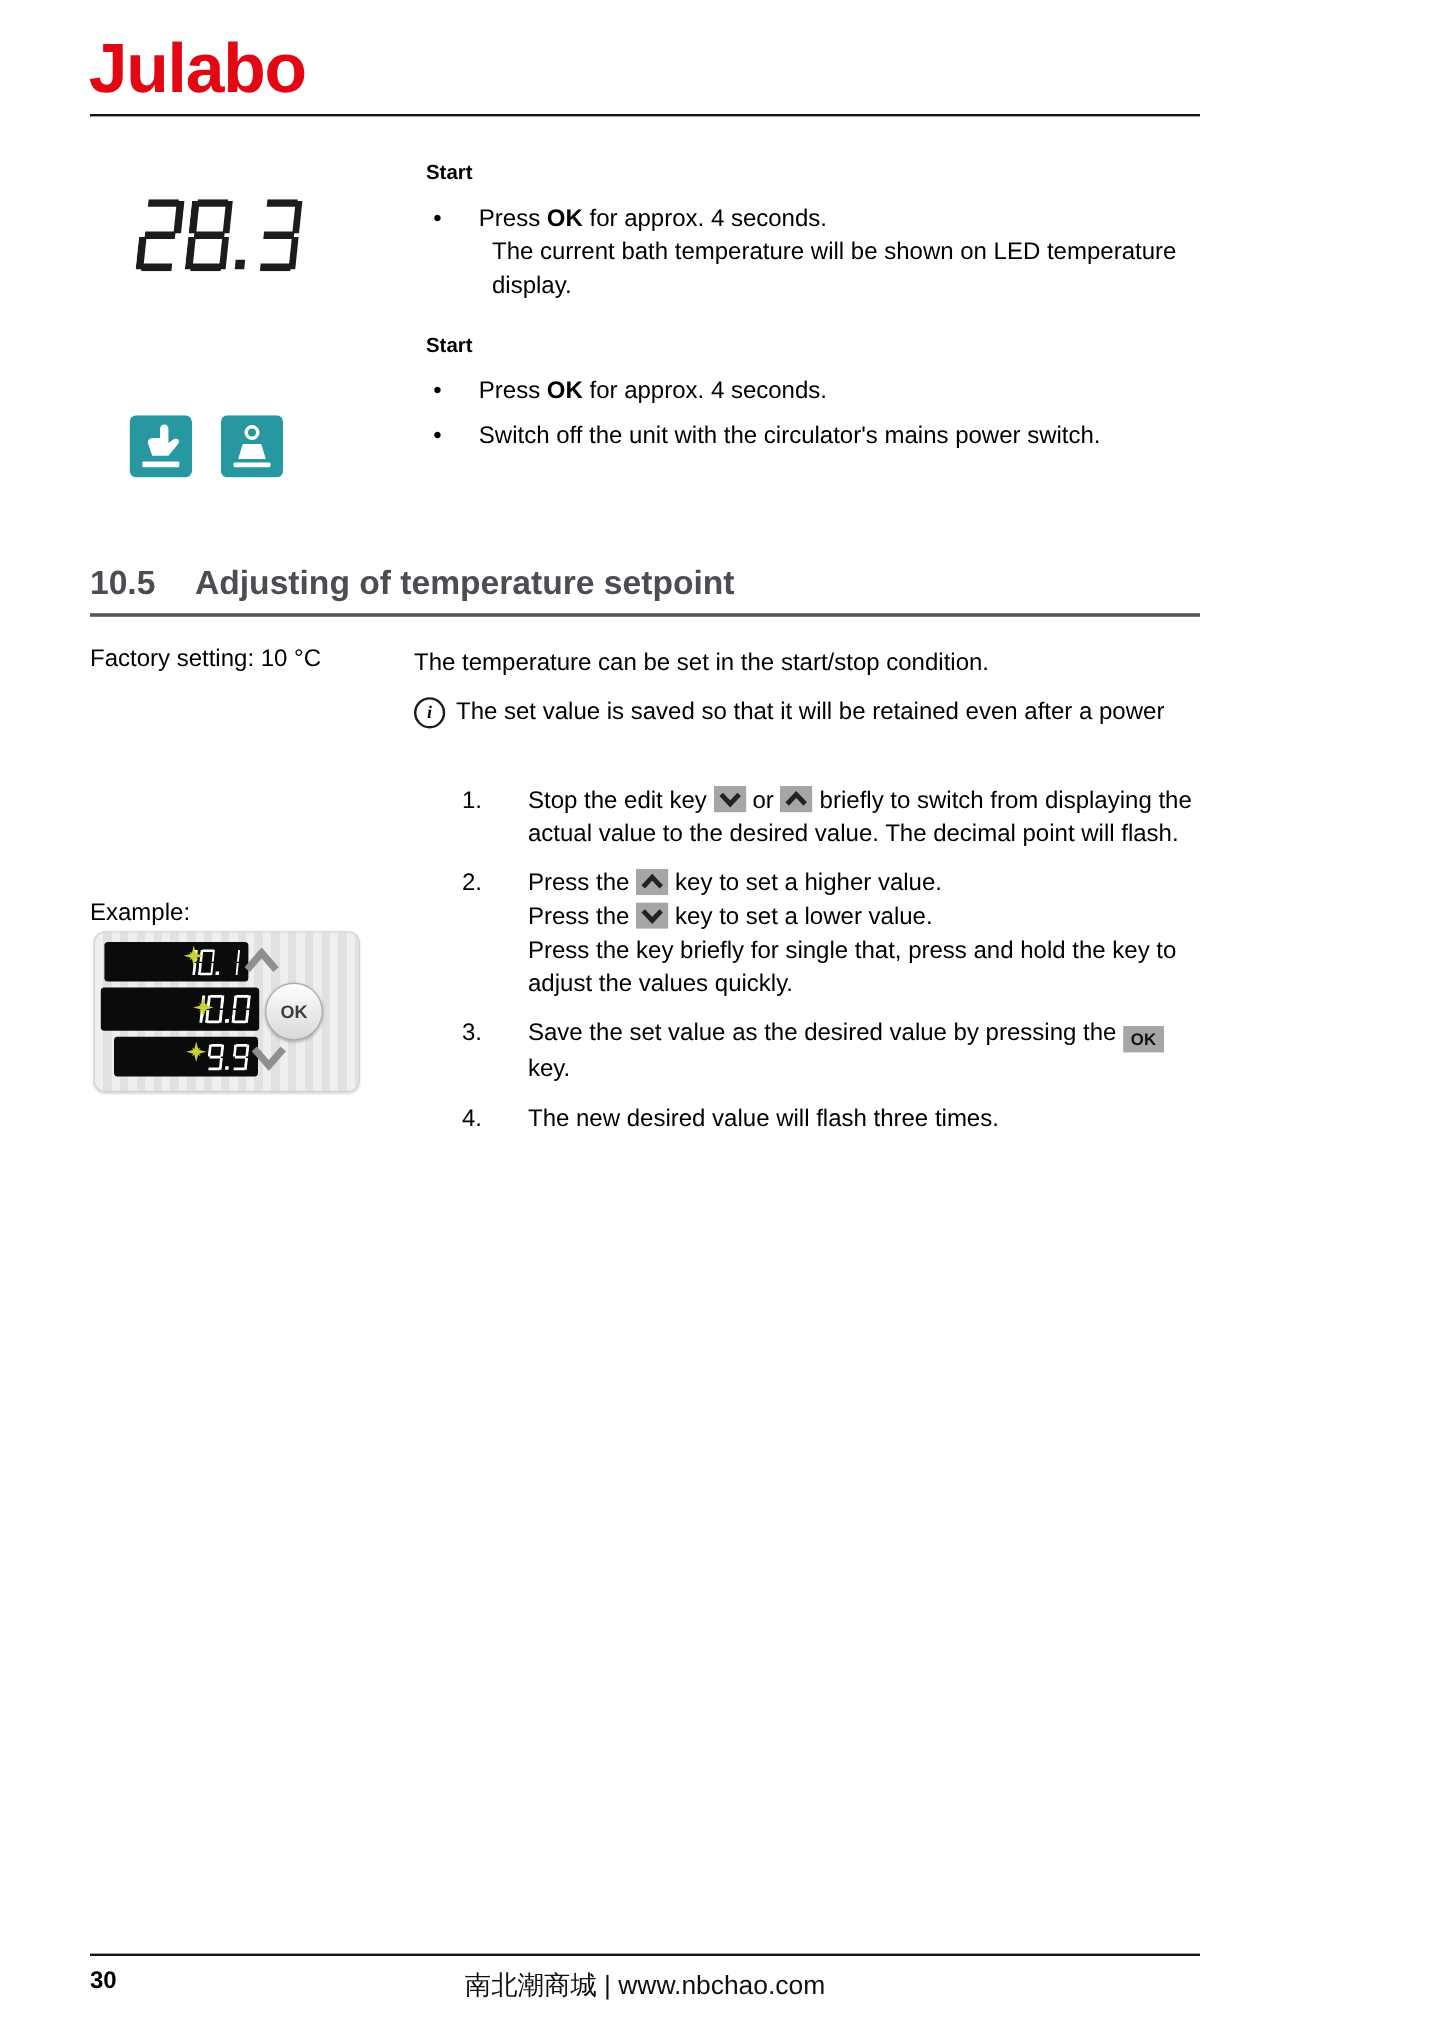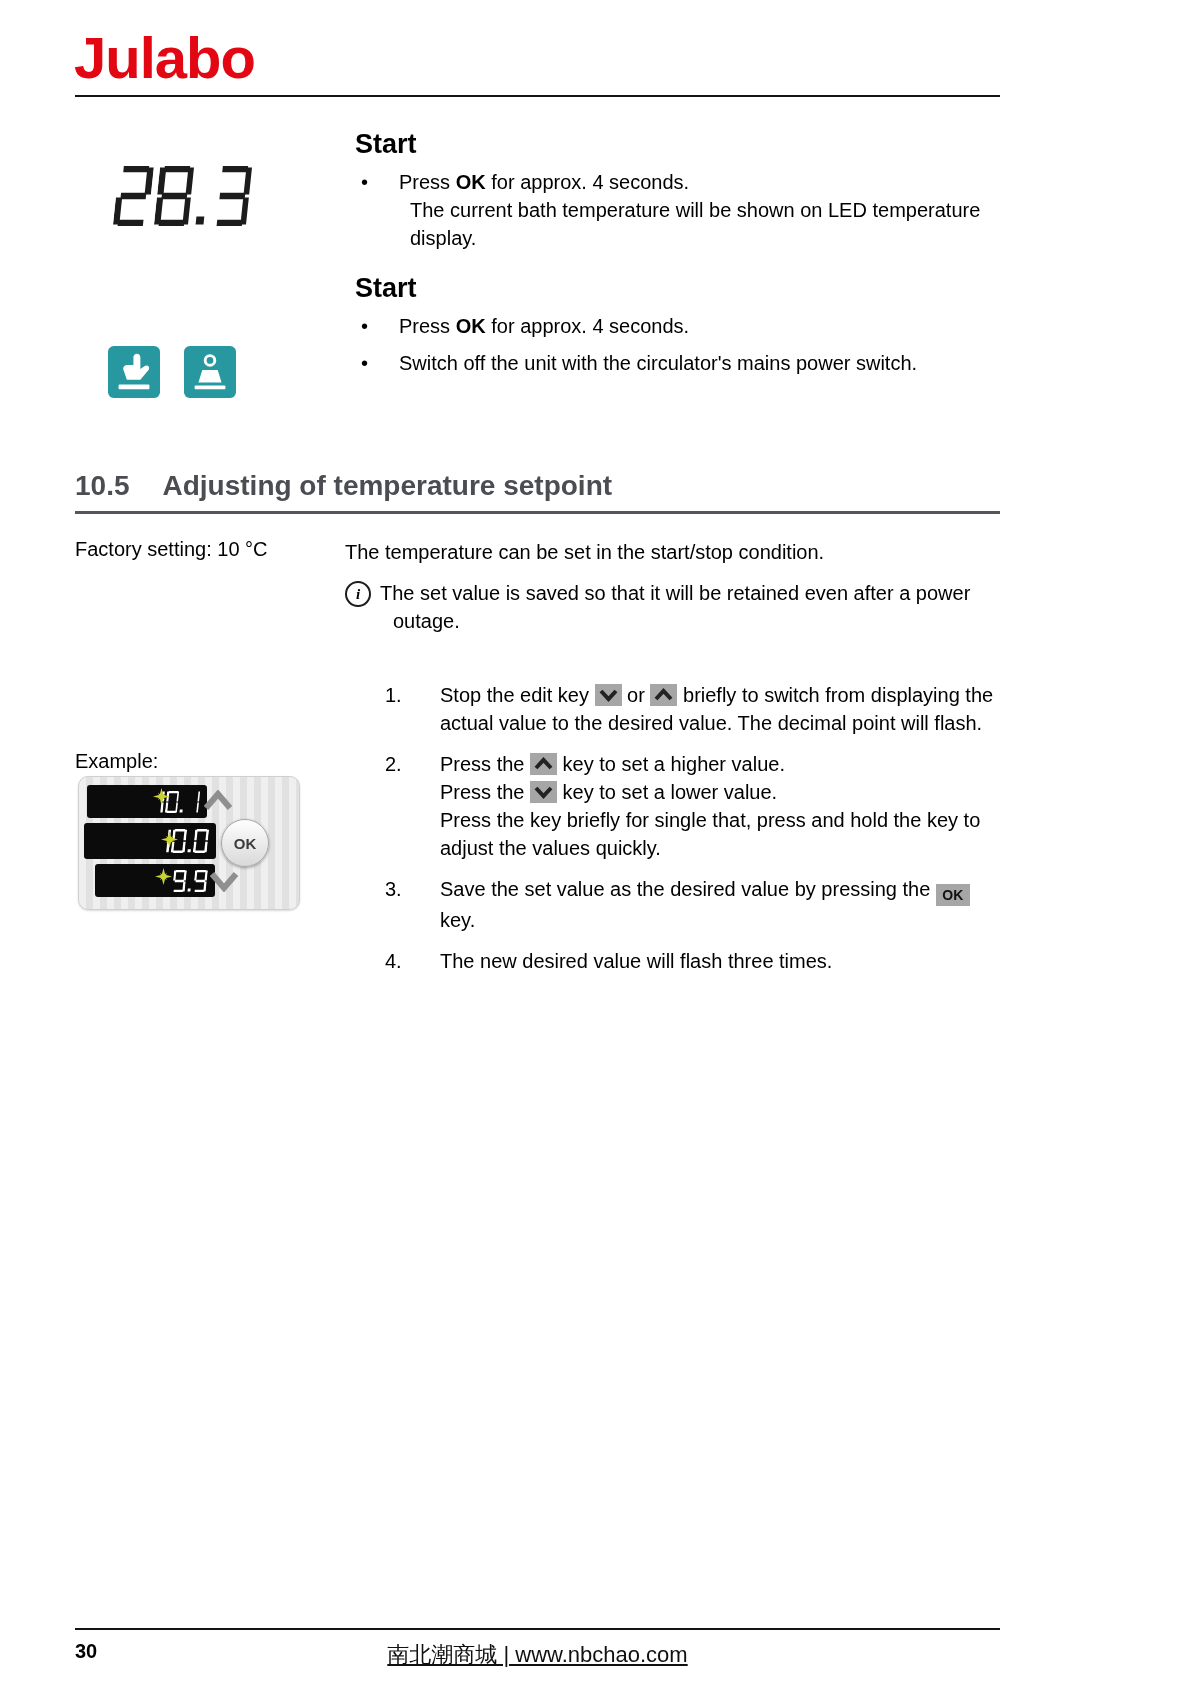--- a/index.html
+++ b/index.html
@@ -20,21 +20,21 @@
 
   
   .led-main {
     position:absolute; left:116px; top:166px; height:60px;
     display:flex; gap:6px; transform:skewX(-6deg);
   }
   .led-main svg { height:100%; }
 
   
   .startstop-block { position:absolute; left:355px; top:130px; width:645px; font-size:20px; line-height:28px; }
-  .mini-head { margin:0 0 10px 0; font-size:27px; font-weight:bold; }
+  .mini-head { margin:0 0 10px 0; font-size:17px; font-weight:bold; }
   .stop-head { margin-top:22px; }
   .li { display:flex; margin-bottom:9px; }
   .bullet { width:38px; padding-left:6px; flex:none; }
   .li-text { flex:1; }
   .li-line2 { padding-left:11px; }
 
   
   .teal-icons { position:absolute; left:108px; top:346px; display:flex; gap:24px; }
   .teal-icons svg { display:block; }
 
@@ -109,21 +109,21 @@
 
   .star { position:absolute; width:17px; height:17px; }
   .star-top { left:74px; top:11px; }
   .star-mid { left:82px; top:54px; }
   .star-bot { left:76px; top:91px; }
 
   
   .page-num { position:absolute; left:75px; top:1640px; font-size:20px; font-weight:bold; }
   .footer-center {
     position:absolute; left:75px; top:1640px; width:925px;
-    text-align:center; font-size:22px; color:#101010;text-decoration:underline;
+    text-align:center; font-size:22px; color:#101010;
   }
   b { font-weight:bold; }
 </style>
 </head>
 <body>
 
 <div class="page">
 
   <div class="logo">Julabo</div>
   <div class="rule rule-top"></div>
@@ -200,21 +200,20 @@
 
   <div class="factory">Factory setting: 10 °C</div>
 
   <div class="right-col">
     <div class="intro">The temperature can be set in the start/stop condition.</div>
 
     <div class="info-row">
       <span class="info-icon">i</span>
       <div class="info-text">
         <div>The set value is saved so that it will be retained even after a power</div>
-        <div class="info-line2">outage.</div>
       </div>
     </div>
 
     <div class="steps">
 
       <div class="step">
         <div class="step-num">1.</div>
         <div class="step-body"><span>Stop the edit key </span><span class="ikey"><svg width="27" height="22" viewBox="0 0 27 22">
                 <rect width="27" height="22" fill="#a6a6a6"></rect>
                 <polyline points="6,7 13.5,15 21,7" fill="none" stroke="#222" stroke-width="4"></polyline>

